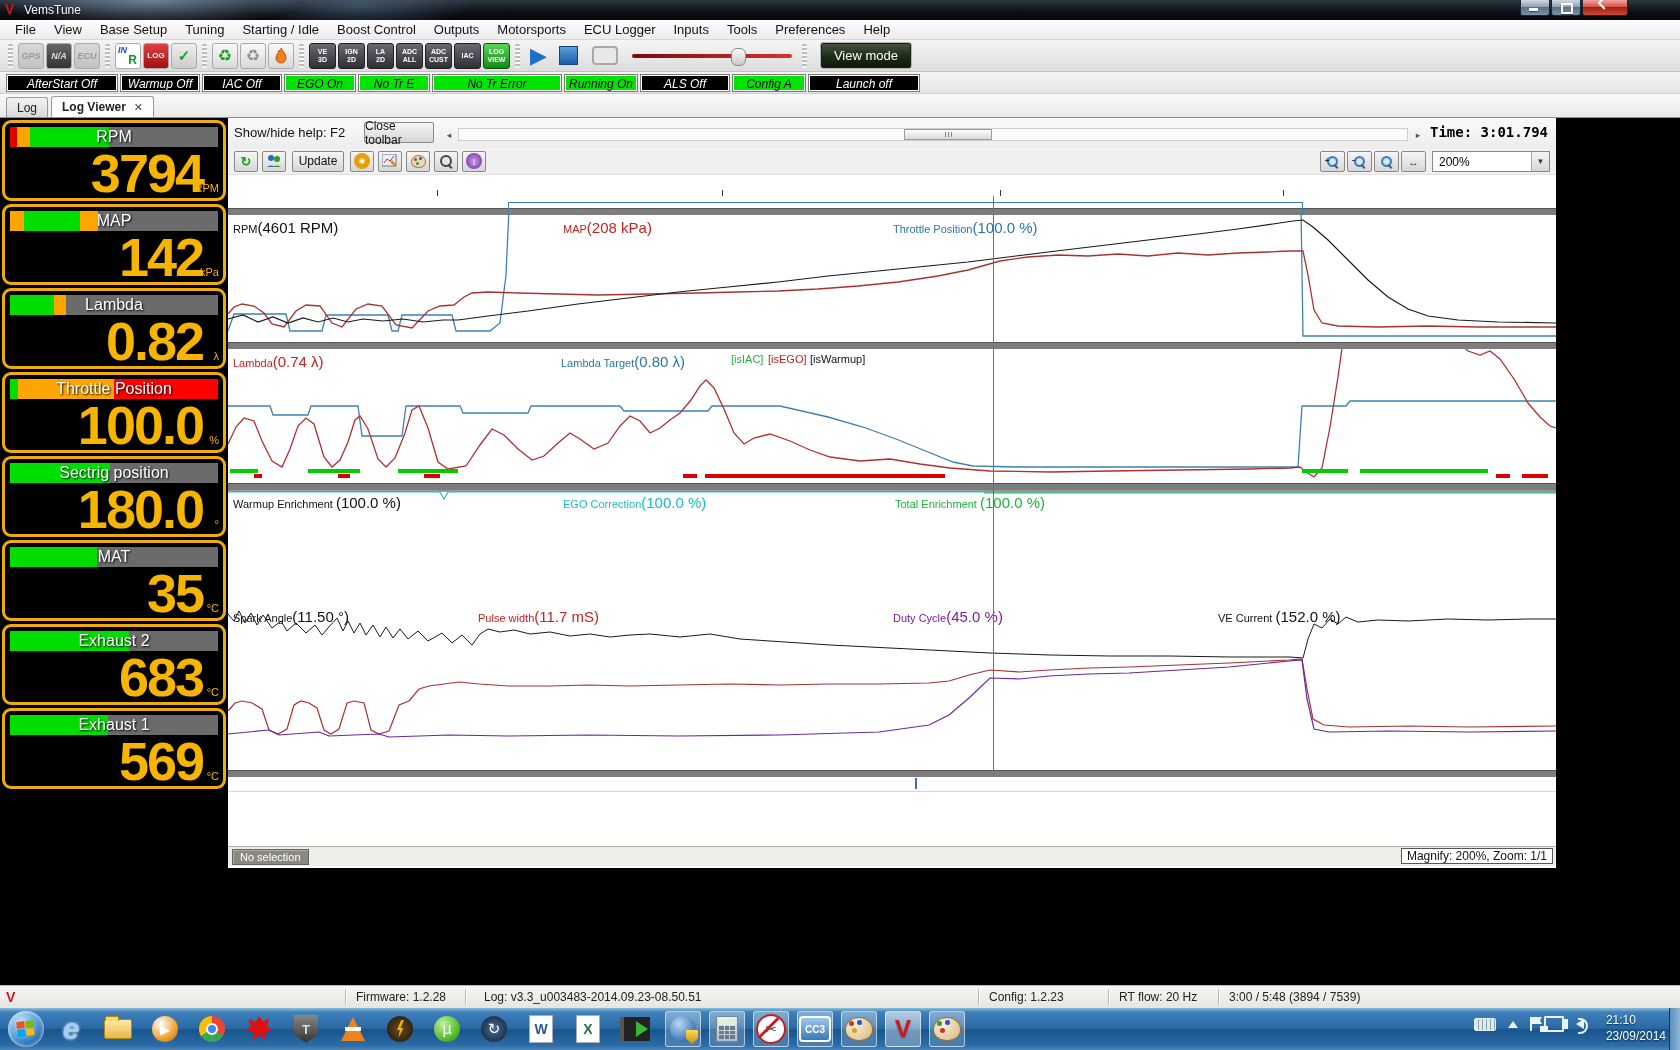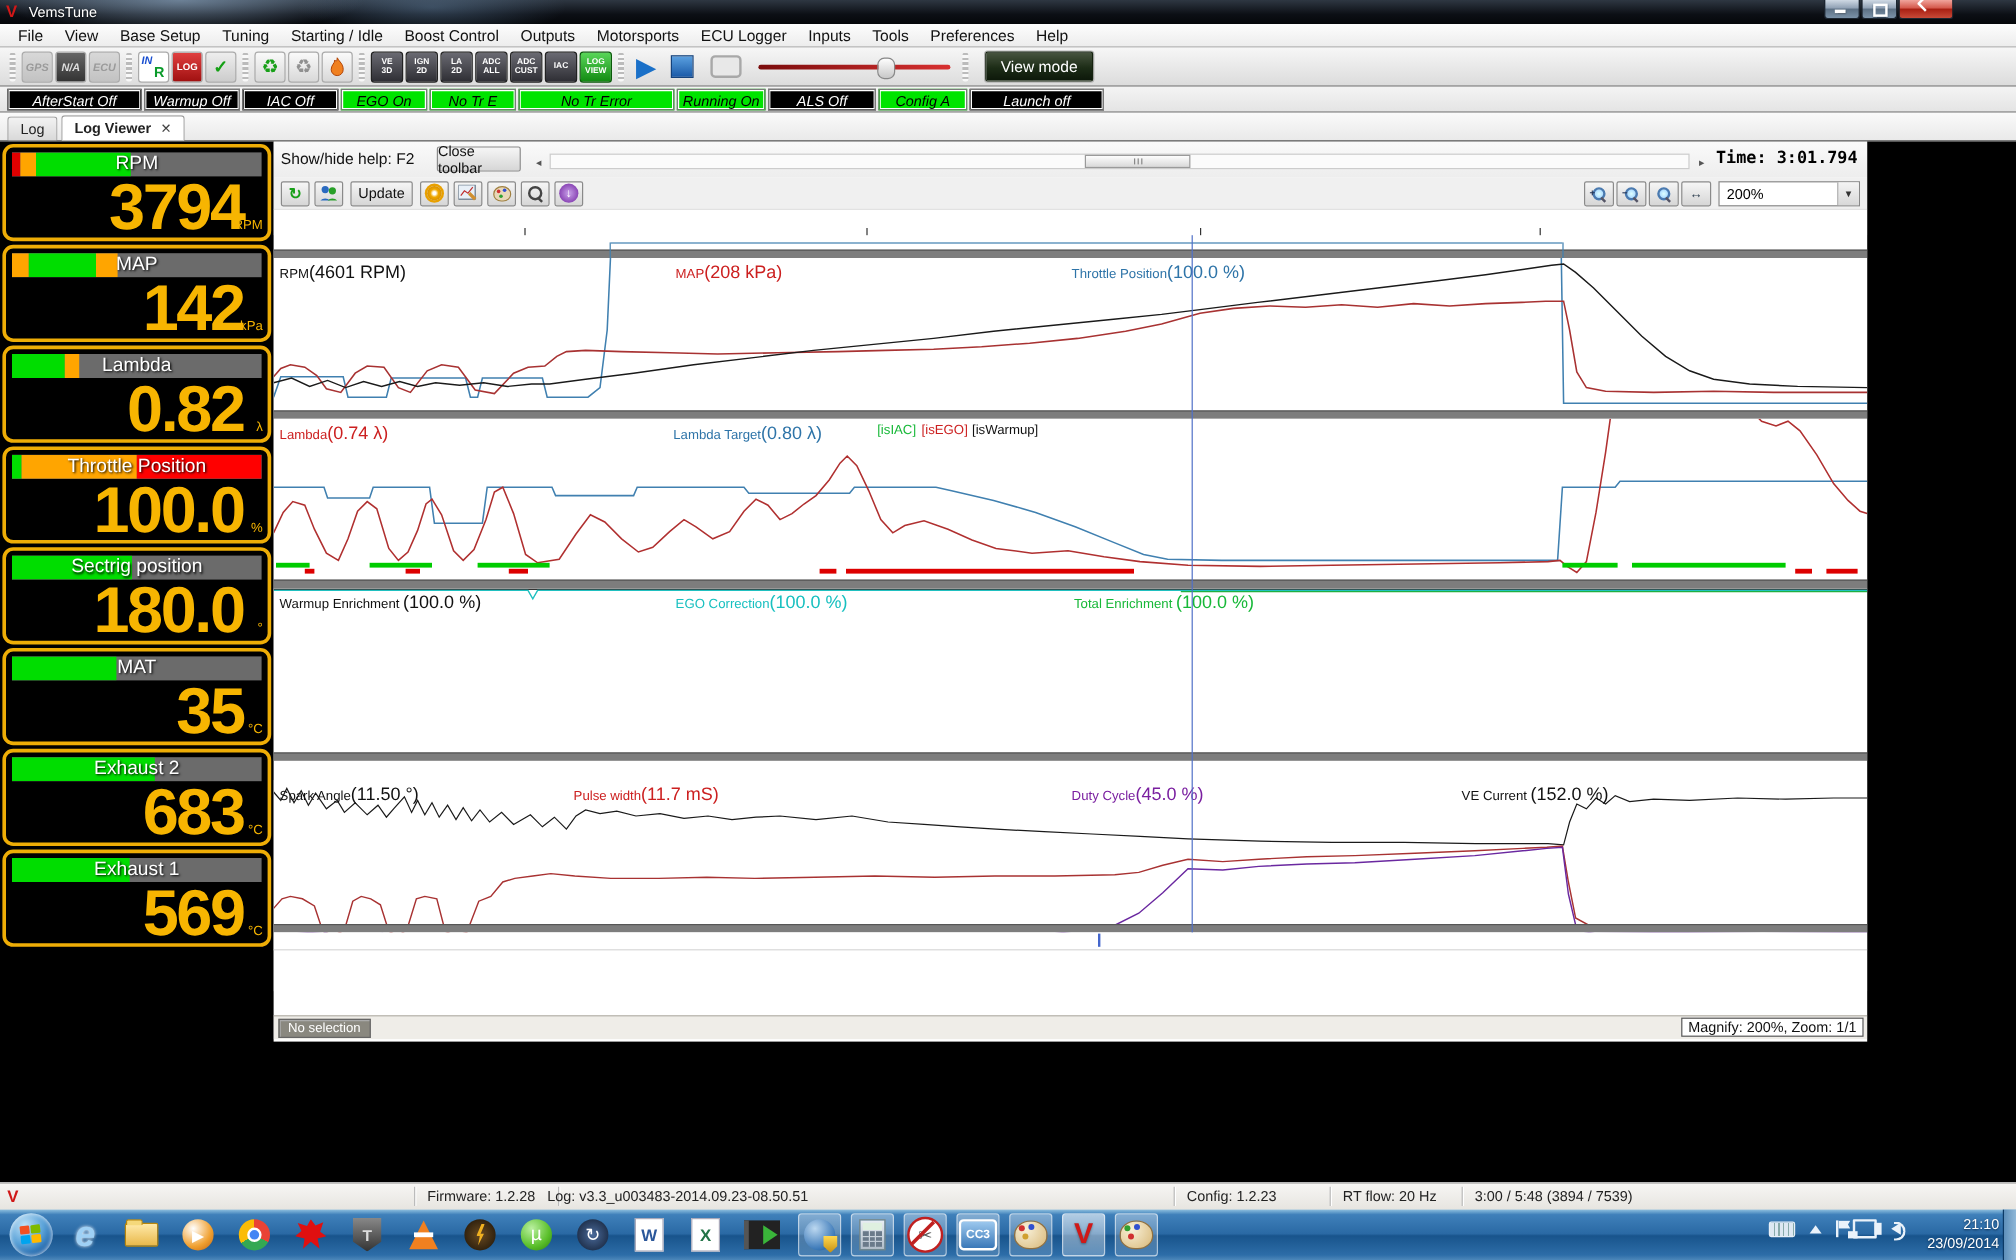--- a/index.html
+++ b/index.html
@@ -179,21 +179,21 @@
   .tray{position:absolute;right:96px;top:8px;display:flex;align-items:center;gap:12px;}
   .kbd{width:20px;height:11px;border:1px solid #e8f0f8;border-radius:2px;background:repeating-linear-gradient(90deg,#dde8f2 0 3px,#8aa 3px 4px);}
   .uparr{width:0;height:0;border-left:5px solid transparent;border-right:5px solid transparent;border-bottom:7px solid #eaf2fa;}
   .flagic{width:2px;height:14px;background:#eaf2fa;position:relative;}
   .flagic:after{content:"";position:absolute;left:2px;top:0;width:10px;height:7px;background:#eaf2fa;clip-path:polygon(0 0,100% 0,80% 50%,100% 100%,0 100%);}
   .net{width:16px;height:12px;border:2px solid #eaf2fa;border-radius:1px;position:relative;}
   .net:after{content:"";position:absolute;left:-6px;bottom:-2px;width:8px;height:6px;background:#eaf2fa;}
   .vol{width:0;height:0;border-top:5px solid transparent;border-bottom:5px solid transparent;border-right:8px solid #eaf2fa;position:relative;}
   .vol:before{content:"";position:absolute;left:-14px;top:-5px;width:6px;height:10px;background:#eaf2fa;}
   .vol:after{content:"";position:absolute;left:2px;top:-6px;width:8px;height:12px;border:2px solid #eaf2fa;border-left:none;border-radius:0 10px 10px 0;}
-  .clock{position:absolute;right:14px;top:4px;color:#fff;font-size:12px;text-align:right;line-height:16px;text-shadow:0 1px 2px #024;}
+  .clock{position:absolute;right:14px;top:4px;color:#fff;font-size:12px;text-align:left;line-height:16px;text-shadow:0 1px 2px #024;}
   .showdesk{position:absolute;right:0;top:0;width:10px;height:42px;background:linear-gradient(90deg,#5d8fba,#8fb8d8);border-left:1px solid #0b3a66;}
 </style>
 </head>
 <body>
 
 <div class="abs titlebar">
   <span class="logo">V</span>
   <span class="ttl">VemsTune</span>
   <div class="winbtns">
     <div class="wbtn">
@@ -546,21 +546,21 @@
       <polyline fill="none" stroke="#20c0c0" stroke-width="1.2" points="0,2 212,2 216,9 220,2 1328,2"></polyline>
       <polyline fill="none" stroke="#20b040" stroke-width="1.2" points="756,3 1328,3"></polyline>
     </svg>
     <span class="sl c-k" style="left:5px"><span>Warmup Enrichment </span><b>(100.0 %)</b></span>
     <span class="sl c-cy" style="left:335px"><span>EGO Correction</span><b>(100.0 %)</b></span>
     <span class="sl c-g" style="left:667px"><span>Total Enrichment </span><b>(100.0 %)</b></span>
   </div>
 
   <div class="abs divbar" style="top:509px"></div>
 
-  <div class="abs chart" style="top:532px;height:176px">
+  <div class="abs chart" style="top:486px;height:176px">
     <svg width="1328" height="136" viewBox="0 0 1328 136" preserveAspectRatio="none">
       <polyline fill="none" stroke="#1a1a1a" stroke-width="1" points="0,10 6,17 11,7 17,19 23,9 29,21 35,11 44,24 53,17 59,27 68,19 78,29 87,21 94,31 100,24 109,14 115,27 120,17 126,29 132,19 138,31 145,21 152,33 158,23 165,34 172,25 180,35 190,27 200,37 214,29 224,39 234,31 244,41 252,30 260,25 272,28 286,26 302,30 322,28 342,32 362,30 382,33 402,31 422,30 452,33 482,30 512,35 542,37 572,39 602,41 642,43 682,45 722,47 762,49 822,51 882,52 942,52 1002,53 1062,53 1075,54 1080,35 1086,20 1094,24 1102,15 1110,20 1118,13 1130,18 1150,16 1180,17 1220,15 1260,16 1300,15 1328,15"></polyline>
       <polyline fill="none" stroke="#a83232" stroke-width="1.2" points="0,107 7,99 14,97 24,99 34,105 41,126 50,130 59,125 66,101 73,97 81,99 89,104 96,126 103,130 111,125 119,99 126,97 136,99 143,126 151,130 161,127 171,101 181,97 191,85 201,82 216,80 231,78 251,80 281,82 321,82 361,81 401,82 451,81 501,80 551,81 601,80 651,80 701,79 721,77 741,71 762,66 791,68 821,66 861,64 901,63 951,61 1001,59 1041,57 1061,56 1074,55 1079,85 1085,115 1096,121 1121,123 1181,122 1241,123 1328,122"></polyline>
       <polyline fill="none" stroke="#6a28a0" stroke-width="1.2" points="0,130 41,126 51,131 91,128 101,132 151,130 161,133 221,131 281,132 361,131 451,132 551,131 651,128 701,121 721,111 741,94 762,74 791,75 821,72 861,70 901,69 951,66 1001,63 1041,59 1061,57 1074,56 1079,95 1086,125 1101,128 1161,127 1241,128 1328,127"></polyline>
     </svg>
     <span class="sl c-k" style="left:5px"><span>Spark Angle</span><b>(11.50 °)</b></span>
     <span class="sl c-r" style="left:250px"><span>Pulse width</span><b>(11.7 mS)</b></span>
     <span class="sl c-p" style="left:665px"><span>Duty Cycle</span><b>(45.0 %)</b></span>
     <span class="sl c-k" style="left:990px"><span>VE Current </span><b>(152.0 %)</b></span>
   </div>
@@ -577,21 +577,21 @@
     <span class="nosel">No selection</span>
     <span class="magnify">Magnify: 200%, Zoom: 1/1</span>
   </div>
 </div>
 
 <div class="abs statusbar">
   <span class="vlogo">V</span>
   <i class="sep" style="left:345px"></i>
   <span class="it" style="left:356px">Firmware: 1.2.28</span>
   <i class="sep" style="left:465px"></i>
-  <span class="it" style="left:456px">Log: v3.3_u003483-2014.09.23-08.50.51</span>
+  <span class="it" style="left:484px">Log: v3.3_u003483-2014.09.23-08.50.51</span>
   <i class="sep" style="left:978px"></i>
   <span class="it" style="left:989px">Config: 1.2.23</span>
   <i class="sep" style="left:1108px"></i>
   <span class="it" style="left:1119px">RT flow: 20 Hz</span>
   <i class="sep" style="left:1218px"></i>
   <span class="it" style="left:1229px">3:00 / 5:48 (3894 / 7539)</span>
 </div>
 
 <div class="abs taskbar">
   <div class="orb">

